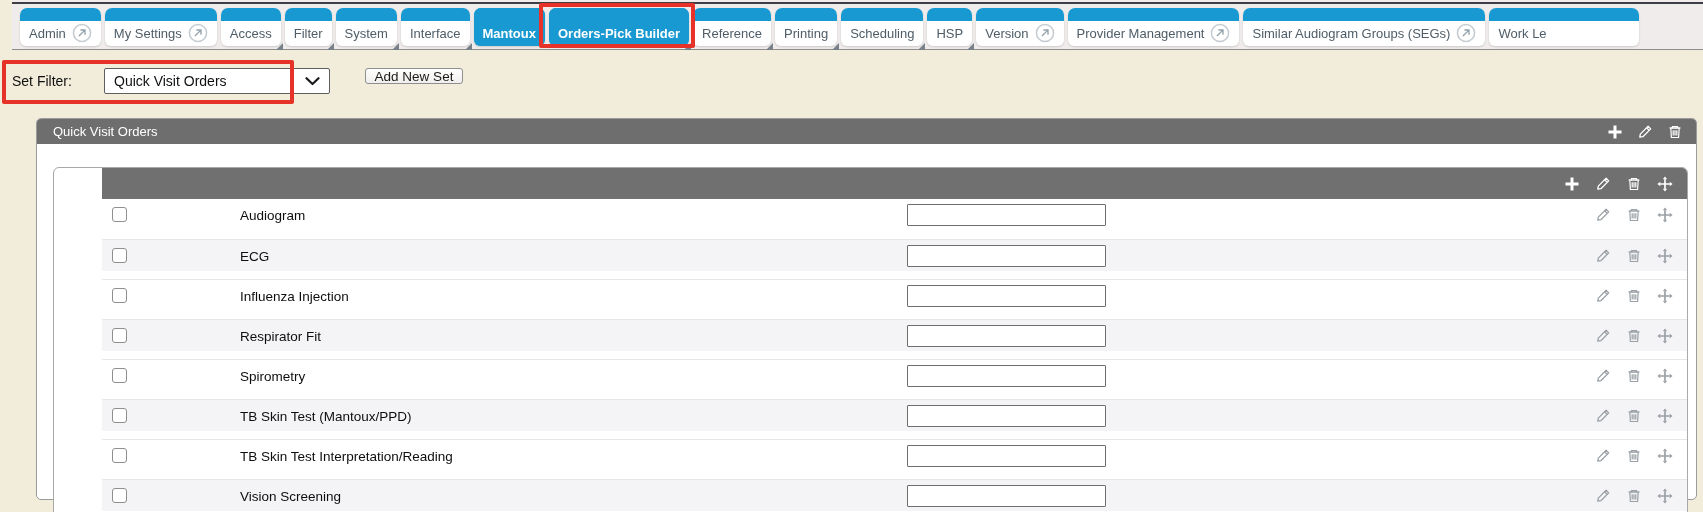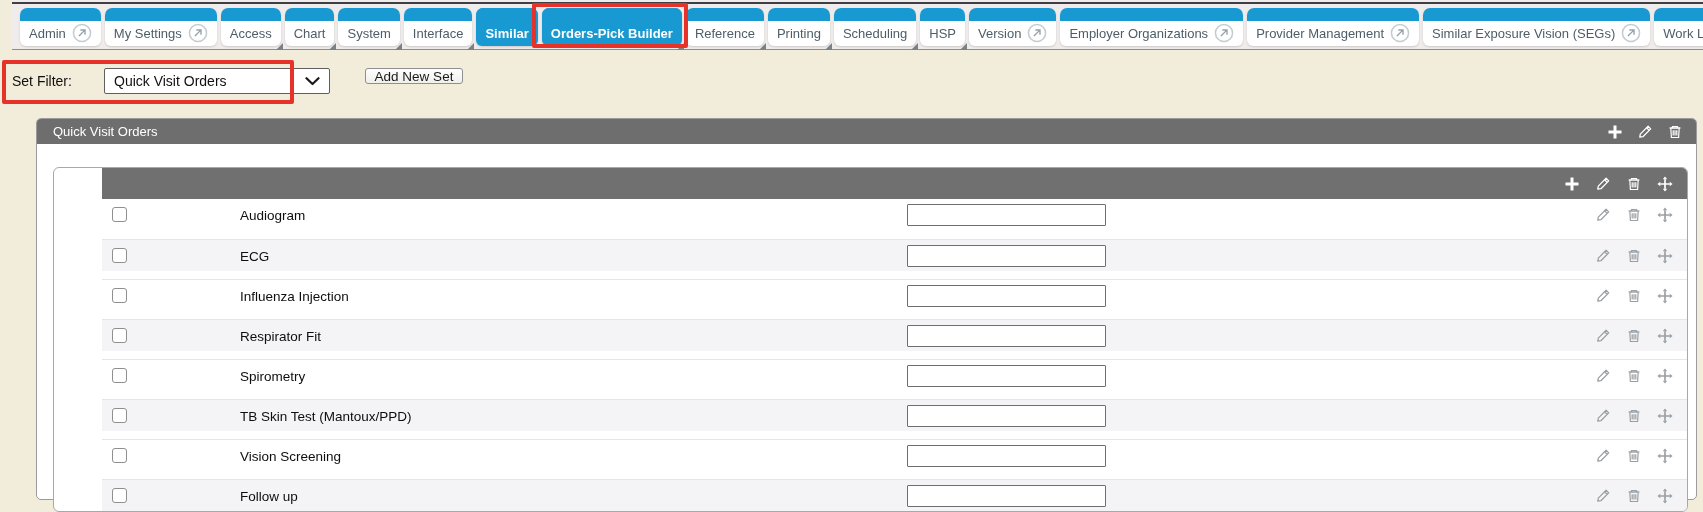--- a/index.html
+++ b/index.html
@@ -120,33 +120,33 @@
         <svg class="ext" viewBox="0 0 22 22">
           <circle cx="11" cy="11" r="9.4" fill="#ffffff" stroke="#c4ccd2" stroke-width="1.7"></circle>
           <path d="M7.6 14.4L13.6 8.4M9.2 7.7h5.1v5.1" stroke="#94a2ac" stroke-width="1.5" fill="none"></path>
         </svg>
       </div>
       <div class="tab">
         <span class="tab-label">Access</span>
         <span class="corner"></span>
       </div>
       <div class="tab">
-        <span class="tab-label">Chart</span>
+        <span class="tab-label">Filter</span>
         <span class="corner"></span>
       </div>
       <div class="tab">
         <span class="tab-label">System</span>
         <span class="corner"></span>
       </div>
       <div class="tab">
         <span class="tab-label">Interface</span>
         <span class="corner"></span>
       </div>
       <div class="tab active">
-        <span class="tab-label">Similar</span>
+        <span class="tab-label">Mantoux</span>
       </div>
       <div class="tab active">
         <span class="tab-label">Orders-Pick Builder</span>
         <span class="corner"></span>
         <span class="hl-ring tab-ring"></span>
       </div>
       <div class="tab">
         <span class="tab-label">Reference</span>
         <span class="corner"></span>
       </div>
@@ -163,35 +163,28 @@
         <span class="corner"></span>
       </div>
       <div class="tab">
         <span class="tab-label">Version</span>
         <svg class="ext" viewBox="0 0 22 22">
           <circle cx="11" cy="11" r="9.4" fill="#ffffff" stroke="#c4ccd2" stroke-width="1.7"></circle>
           <path d="M7.6 14.4L13.6 8.4M9.2 7.7h5.1v5.1" stroke="#94a2ac" stroke-width="1.5" fill="none"></path>
         </svg>
       </div>
       <div class="tab">
-        <span class="tab-label">Employer Organizations</span>
-        <svg class="ext" viewBox="0 0 22 22">
-          <circle cx="11" cy="11" r="9.4" fill="#ffffff" stroke="#c4ccd2" stroke-width="1.7"></circle>
-          <path d="M7.6 14.4L13.6 8.4M9.2 7.7h5.1v5.1" stroke="#94a2ac" stroke-width="1.5" fill="none"></path>
-        </svg>
-      </div>
-      <div class="tab">
         <span class="tab-label">Provider Management</span>
         <svg class="ext" viewBox="0 0 22 22">
           <circle cx="11" cy="11" r="9.4" fill="#ffffff" stroke="#c4ccd2" stroke-width="1.7"></circle>
           <path d="M7.6 14.4L13.6 8.4M9.2 7.7h5.1v5.1" stroke="#94a2ac" stroke-width="1.5" fill="none"></path>
         </svg>
       </div>
       <div class="tab">
-        <span class="tab-label">Similar Exposure Vision (SEGs)</span>
+        <span class="tab-label">Similar Audiogram Groups (SEGs)</span>
         <svg class="ext" viewBox="0 0 22 22">
           <circle cx="11" cy="11" r="9.4" fill="#ffffff" stroke="#c4ccd2" stroke-width="1.7"></circle>
           <path d="M7.6 14.4L13.6 8.4M9.2 7.7h5.1v5.1" stroke="#94a2ac" stroke-width="1.5" fill="none"></path>
         </svg>
       </div>
       <div class="tab" style="width: 150px; flex: 0 0 auto;">
         <span class="tab-label">Work Le</span>
       </div>
     </div>
 </div>
@@ -376,20 +369,41 @@
                 <path d="M3.8 4l.6 9.5h7.2l.6-9.5z"></path>
                 <path d="M6.2 6.3v5.2M8 6.3v5.2M9.8 6.3v5.2"></path>
               </svg>
               <svg class="icon16" viewBox="0 0 16 16">
                 <path d="M8 3.2v9.6M3.2 8h9.6" stroke="currentColor" stroke-width="1.7" fill="none"></path>
                 <path d="M8 .4L5.8 3.3h4.4zM8 15.6l-2.2-2.9h4.4zM.4 8l2.9-2.2v4.4zM15.6 8l-2.9-2.2v4.4z" fill="currentColor"></path>
               </svg>
             </span>
   </div>
 
+  <div class="row">
+    <input type="checkbox" class="cb" style="">
+    <span class="lbl">TB Skin Test Interpretation/Reading</span>
+    <input type="text" class="inp" style="">
+    <span class="icon-row">
+              <svg class="icon16" viewBox="0 0 16 16" fill="none" stroke="currentColor">
+                <path d="M2.8 13.2l.5-3.1 7.8-7.8 2.6 2.6-7.8 7.8-3.1.5z" stroke-width="1.3" stroke-linejoin="round"></path>
+                <path d="M9.6 3.8l2.6 2.6" stroke-width="1.3"></path>
+              </svg>
+              <svg class="icon16" viewBox="0 0 16 16" fill="none" stroke="currentColor" stroke-width="1.2">
+                <path d="M2.5 4h11"></path>
+                <path d="M5.5 4V2.5h5V4"></path>
+                <path d="M3.8 4l.6 9.5h7.2l.6-9.5z"></path>
+                <path d="M6.2 6.3v5.2M8 6.3v5.2M9.8 6.3v5.2"></path>
+              </svg>
+              <svg class="icon16" viewBox="0 0 16 16">
+                <path d="M8 3.2v9.6M3.2 8h9.6" stroke="currentColor" stroke-width="1.7" fill="none"></path>
+                <path d="M8 .4L5.8 3.3h4.4zM8 15.6l-2.2-2.9h4.4zM.4 8l2.9-2.2v4.4zM15.6 8l-2.9-2.2v4.4z" fill="currentColor"></path>
+              </svg>
+            </span>
+  </div>
 
   <div class="row">
     <input type="checkbox" class="cb" style="">
     <span class="lbl">Vision Screening</span>
     <input type="text" class="inp" style="">
     <span class="icon-row">
               <svg class="icon16" viewBox="0 0 16 16" fill="none" stroke="currentColor">
                 <path d="M2.8 13.2l.5-3.1 7.8-7.8 2.6 2.6-7.8 7.8-3.1.5z" stroke-width="1.3" stroke-linejoin="round"></path>
                 <path d="M9.6 3.8l2.6 2.6" stroke-width="1.3"></path>
               </svg>

